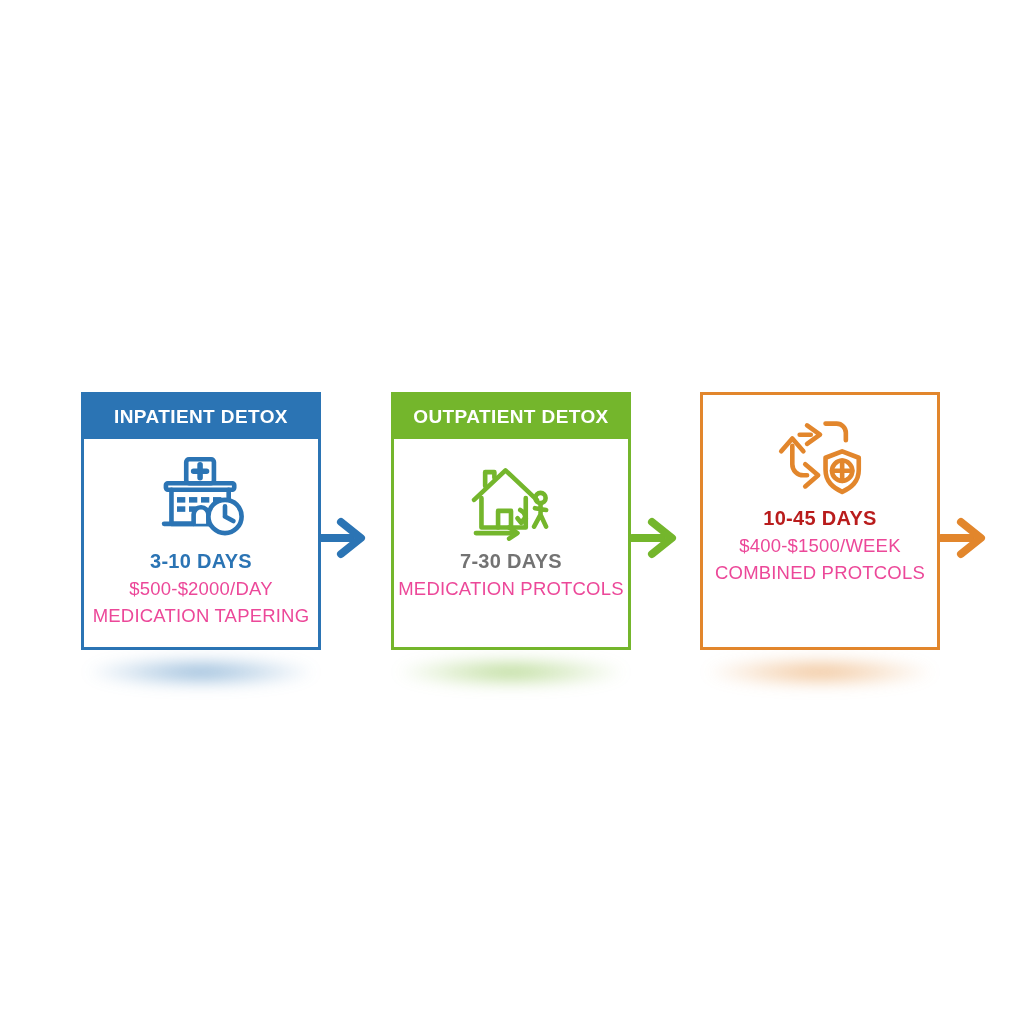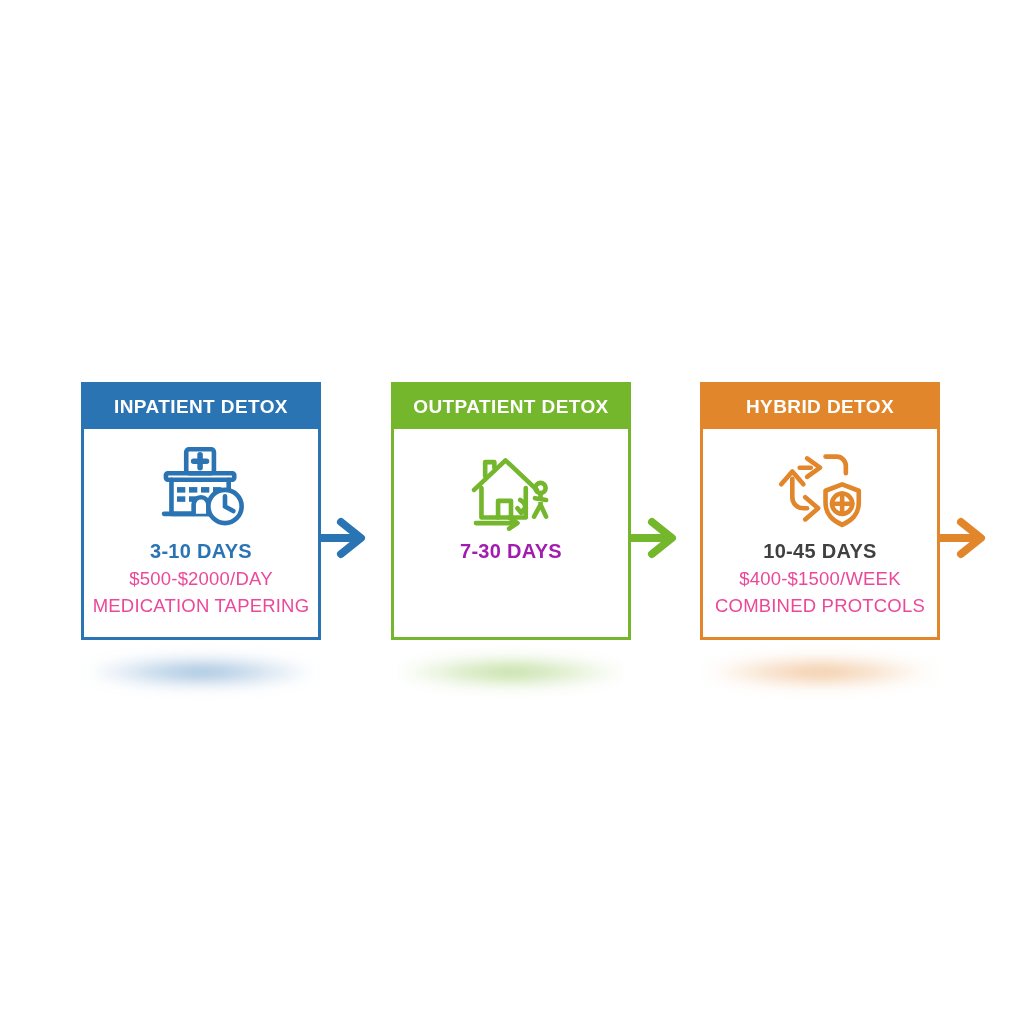--- a/index.html
+++ b/index.html
@@ -6,21 +6,21 @@
   body {
     width: 1024px; height: 1024px;
     background: #ffffff;
     font-family: "Liberation Sans", sans-serif;
     overflow: hidden;
   }
   .canvas { position: relative; width: 1024px; height: 1024px; background: #ffffff; }
 
   .card {
     position: absolute;
-    top: 382px;
+    top: 392px;
     width: 240px;
     height: 258px;
     background: #ffffff;
     border: 3px solid;
     box-sizing: border-box;
     display: flex;
     flex-direction: column;
   }
   .card-1 { left: 81px;  border-color: #2b74b4; }
   .card-2 { left: 391px; border-color: #74b62c; }
@@ -55,22 +55,22 @@
   .card-2 .icon-wrap svg { color: #74b62c; }
   .card-3 .icon-wrap svg { color: #e2862c; }
 
   .days {
     font-weight: bold;
     font-size: 20px;
     line-height: 27px;
     letter-spacing: 0.3px;
   }
   .card-1 .days { color: #2b74b4; }
-  .card-2 .days { color: #a21caf; }
-  .card-3 .days { color: #404040; }
+  .card-2 .days { color: #737373; }
+  .card-3 .days { color: #b91c1c; }
 
   .price, .treatment {
     color: #ec4899;
     font-size: 18.5px;
     line-height: 27px;
     letter-spacing: 0.2px;
   }
 
   .flow-arrow {
     position: absolute;
@@ -135,25 +135,25 @@
           <path d="M38,78 V60 H52 V78"></path>
           <path d="M62,59 c7,4 7,9 1,13"></path>
           <path d="M59,68 L63,73 L68,68"></path>
           <circle cx="84" cy="46" r="5.5"></circle>
           <path d="M84,52 V64 M78,57 L90,59 M84,64 L77,77 M84,64 L90,77"></path>
           <path d="M14,84 H55"></path>
           <path d="M50,78 L59,84 L50,90"></path>
         </svg>
       </div>
       <div class="days">7-30 DAYS</div>
+      <div class="treatment">MEDICATION PROTCOLS</div>
     </div>
   </div>
 
   <div class="card card-3">
-    <div class="card-header">HYBRID DETOX</div>
     <div class="card-body">
       <div class="icon-wrap">
         <svg width="96" height="86" viewBox="0 0 104 92" fill="none" stroke="currentColor" stroke-width="5" stroke-linecap="round" stroke-linejoin="round">
           <path d="M30,24 H42"></path>
           <path d="M38,14 L52,24 L38,34"></path>
           <path d="M58,12 h12 a10,10 0 0 1 10,10 v8"></path>
           <path d="M10,42 L22,28 L34,42"></path>
           <path d="M22,36 V56 a12,12 0 0 0 12,12 h4"></path>
           <path d="M36,56 L50,68 L36,80"></path>
           <path d="M76,42 l18,7 v13 c0,13 -8,19 -18,24 c-10,-5 -18,-11 -18,-24 v-13 z" fill="#ffffff"></path>

